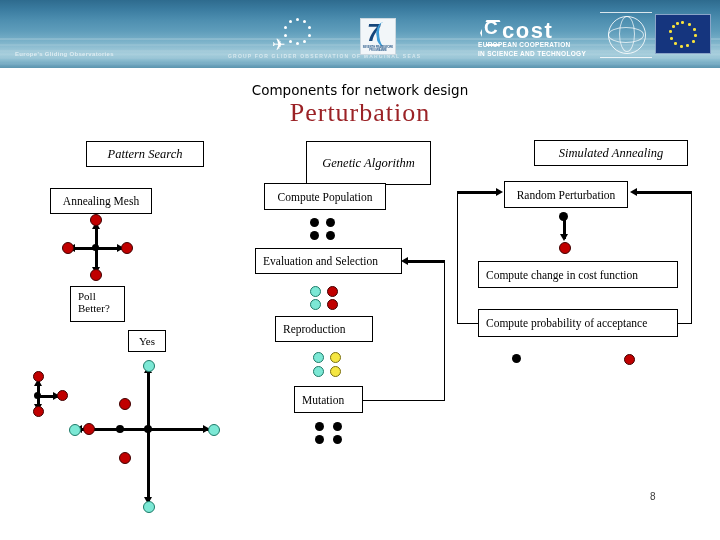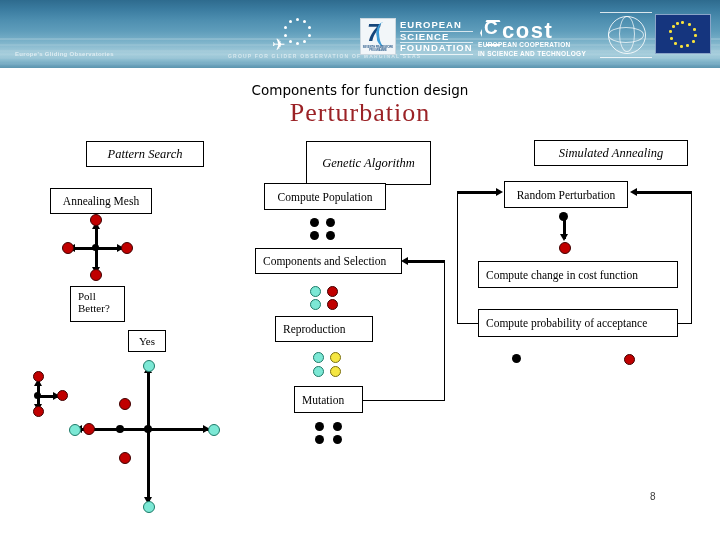--- a/index.html
+++ b/index.html
@@ -290,25 +290,20 @@
   </div>
   <div class="groom-plane">✈</div>
   <div class="groom-sub">GROUP FOR GLIDER OBSERVATION OF MARGINAL SEAS</div>
 
   <div class="fp7-box">
     <span class="fp7-seven">7</span>
     <span class="fp7-swoosh"></span>
     <span class="fp7-txt">SEVENTH FRAMEWORK PROGRAMME</span>
   </div>
 
-  <div class="esf-logo">
-    <div>EUROPEAN</div>
-    <div>SCIENCE</div>
-    <div>FOUNDATION</div>
-  </div>
 
   <div class="cost-hex"></div>
   <div class="cost-c">C</div>
   <div class="cost-word">cost</div>
   <div class="cost-sub">
     <div>EUROPEAN COOPERATION</div>
     <div>IN SCIENCE AND TECHNOLOGY</div>
   </div>
 
   <div class="globe-bracket"></div>
@@ -323,21 +318,21 @@
     <span class="eu-star" style="left:30px; top:29px"></span>
     <span class="eu-star" style="left:24px; top:30px"></span>
     <span class="eu-star" style="left:18px; top:27px"></span>
     <span class="eu-star" style="left:14px; top:22px"></span>
     <span class="eu-star" style="left:13px; top:15px"></span>
     <span class="eu-star" style="left:16px; top:10px"></span>
     <span class="eu-star" style="left:20px; top:7px"></span>
   </div>
 </div>
 
-<div id="subtitle">Components for function design</div>
+<div id="subtitle">Components for network design</div>
 <div id="maintitle">Perturbation</div>
 
 <div class="box center italic" style="left:46px; top:141px; width:118px; height:26px; font-size:12.5px;">Pattern Search</div>
 
 <div class="box center" style="left:50px; top:188px; width:102px; height:26px; font-size:11.5px;">Annealing Mesh</div>
 
 <div class="ln thick-v" style="left:95px; top:222px; height:52px;"></div>
 <div class="ln thick-h" style="left:68px; top:247px; width:56px;"></div>
 <div class="arrow up" style="left:92px; top:222px;"></div>
 <div class="arrow down" style="left:92px; top:267px;"></div>
@@ -384,21 +379,21 @@
 
 <div class="box center italic" style="left:266px; top:141px; width:125px; height:44px; font-size:12.5px;">Genetic Algorithm</div>
 
 <div class="box center" style="left:264px; top:183px; width:122px; height:27px; font-size:11.5px;">Compute Population</div>
 
 <div class="dot black" style="left:310px; top:218px; width:9px; height:9px;"></div>
 <div class="dot black" style="left:326px; top:218px; width:9px; height:9px;"></div>
 <div class="dot black" style="left:310px; top:231px; width:9px; height:9px;"></div>
 <div class="dot black" style="left:326px; top:231px; width:9px; height:9px;"></div>
 
-<div class="box pad" style="left:255px; top:248px; width:147px; height:26px; font-size:11.5px;">Components and Selection</div>
+<div class="box pad" style="left:255px; top:248px; width:147px; height:26px; font-size:11.5px;">Evaluation and Selection</div>
 
 <div class="dot teal" style="left:310px; top:286px; width:9px; height:9px;"></div>
 <div class="dot red" style="left:327px; top:286px; width:9px; height:9px;"></div>
 <div class="dot teal" style="left:310px; top:299px; width:9px; height:9px;"></div>
 <div class="dot red" style="left:327px; top:299px; width:9px; height:9px;"></div>
 
 <div class="box pad" style="left:275px; top:316px; width:98px; height:26px; font-size:11.5px;">Reproduction</div>
 
 <div class="dot teal" style="left:313px; top:352px; width:9px; height:9px;"></div>
 <div class="dot yellow" style="left:330px; top:352px; width:9px; height:9px;"></div>

